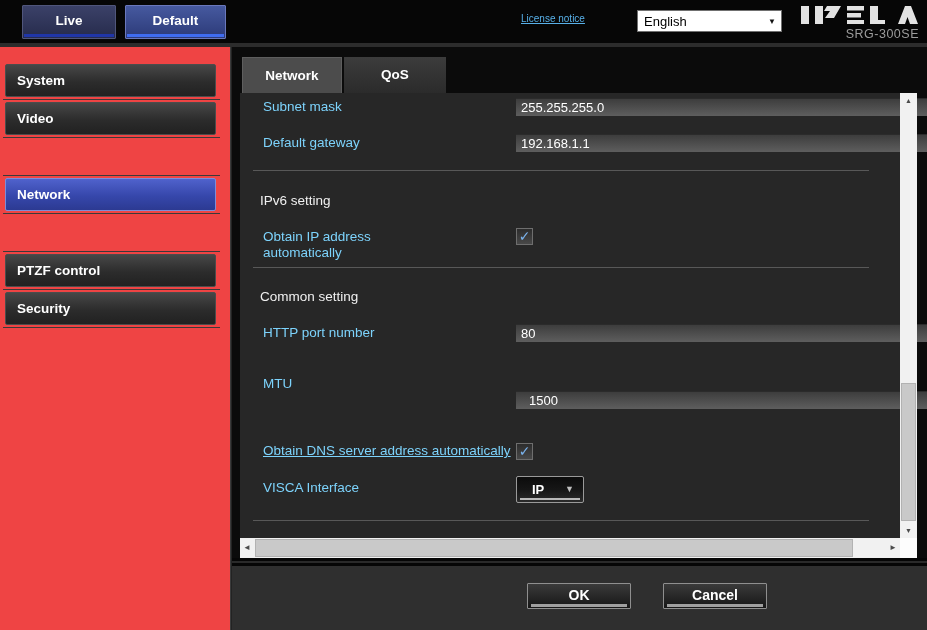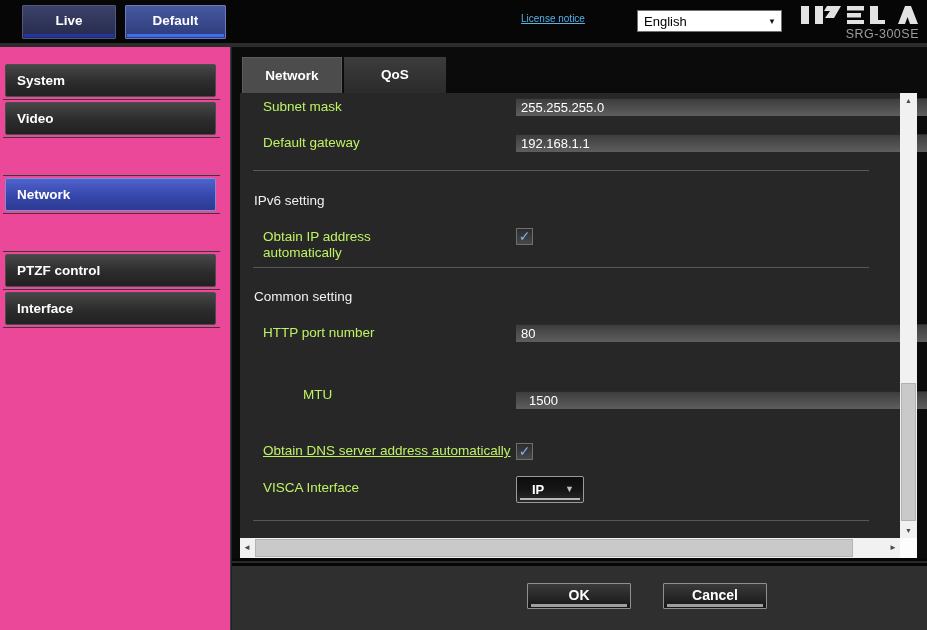--- a/index.html
+++ b/index.html
@@ -37,21 +37,21 @@
     background:#fff; border:1px solid #707070; cursor:pointer;
   }
   .lang-select .lang-value { position:absolute; left:6px; top:3px; font-size:13px; color:#000; }
   .lang-select .lang-arrow { position:absolute; right:5px; top:6px; font-size:8px; color:#111; }
 
   .brand { position:absolute; right:8px; top:5px; width:130px; text-align:right; }
   .brand svg { display:block; margin-left:auto; }
   .brand-model { color:#9c9c9c; font-size:12.5px; letter-spacing:0.5px; margin-top:1px; }
 
   
-  .sidebar { position:absolute; left:0; top:47px; width:231px; height:583px; background:#ec4899; border-right:1px solid #3b3b3b; }
+  .sidebar { position:absolute; left:0; top:47px; width:231px; height:583px; background:#ef4444; border-right:1px solid #3b3b3b; }
   .side-menu { position:absolute; left:5px; top:17px; width:211px; }
   .side-slot { position:relative; height:38px; }
   .side-sep { position:absolute; left:-2px; right:-4px; top:35px; height:1px; background:#3a3a3a; }
   .side-item {
     position:relative; height:33px; border:1px solid #4c4c4c; border-radius:2px;
     background:linear-gradient(180deg,#474747,#2c2c2c 55%,#212121);
     color:#fff; font-weight:bold; font-size:13.5px; line-height:31px;
     padding-left:11px; cursor:pointer;
   }
   .side-item.active {
@@ -67,22 +67,22 @@
     text-align:center; line-height:36px; cursor:pointer;
   }
   .tab.active { left:10px; width:100px; background:#4c4c4c; border:1px solid #5e5e5e; border-bottom:none; }
   .tab.inactive { left:112px; width:102px; background:linear-gradient(180deg,#3c3c3c,#2b2b2b); }
 
   
   .gutter-left  { position:absolute; left:232px; top:93px; width:8px;  height:465px; background:#0b0b0b; }
   .gutter-right { position:absolute; left:917px; top:93px; width:10px; height:465px; background:#0b0b0b; }
   .panel { position:absolute; left:240px; top:93px; width:660px; height:445px; background:#272727; }
 
-  .fheader { position:absolute; left:14px; color:#f0f0f0; font-size:13.5px; }
-  .flabel  { position:absolute; left:23px; color:#bef264; font-size:13.5px; line-height:16px; }
+  .fheader { position:absolute; left:20px; color:#f0f0f0; font-size:13.5px; }
+  .flabel  { position:absolute; left:23px; color:#7dd3fc; font-size:13.5px; line-height:16px; }
   .divider { position:absolute; left:13px; width:616px; height:1px; background:#585858; }
 
   .finput {
     position:absolute; left:276px; width:424px; height:18px;
     background:linear-gradient(180deg,#3d3d3d,#5e5e5e);
     border:none; border-top:1px solid #2b2b2b;
     color:#fff; font-size:13px; padding-left:5px;
     font-family:"Liberation Sans","DejaVu Sans",sans-serif;
   }
 
@@ -188,21 +188,21 @@
         <div class="side-sep"></div>
       </div>
     <div class="side-slot">
         <div class="side-sep"></div>
       </div>
     <div class="side-slot">
         <div class="side-item"><span>PTZF control</span></div>
         <div class="side-sep"></div>
       </div>
     <div class="side-slot">
-        <div class="side-item"><span>Interface</span></div>
+        <div class="side-item"><span>Security</span></div>
         <div class="side-sep"></div>
       </div>
   </div>
 </div>
 
 <div class="tabs-band">
   <div class="tab active"><span>Network</span></div>
   <div class="tab inactive"><span>QoS</span></div>
 </div>
 
@@ -226,21 +226,21 @@
     <span>✓</span>
   </div>
 
   <div class="divider" style="top:174px;"></div>
 
   <div class="fheader" style="top:196px;">Common setting</div>
 
   <div class="flabel" style="top:232px;">HTTP port number</div>
   <input class="finput" style="top: 231px;" value="80">
 
-  <div class="flabel" style="top:294px;margin-left:40px;">MTU</div>
+  <div class="flabel" style="top:283px;">MTU</div>
   <input class="finput" style="top: 298px; padding-left: 13px;" value="1500">
 
   <div class="flabel" style="top:350px; width:248px;text-decoration:underline;">Obtain DNS server address automatically</div>
   <div class="fcheck" style="top:350px;">
     <span>✓</span>
   </div>
 
   <div class="flabel" style="top:387px;">VISCA Interface</div>
   <div class="dropdown" style="top:383px;">
     <span class="dd-value">IP</span>

